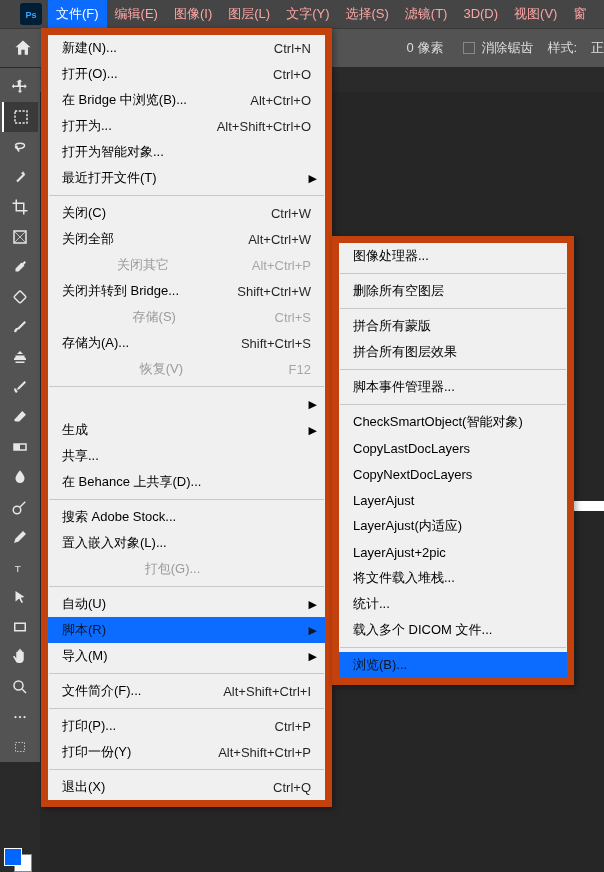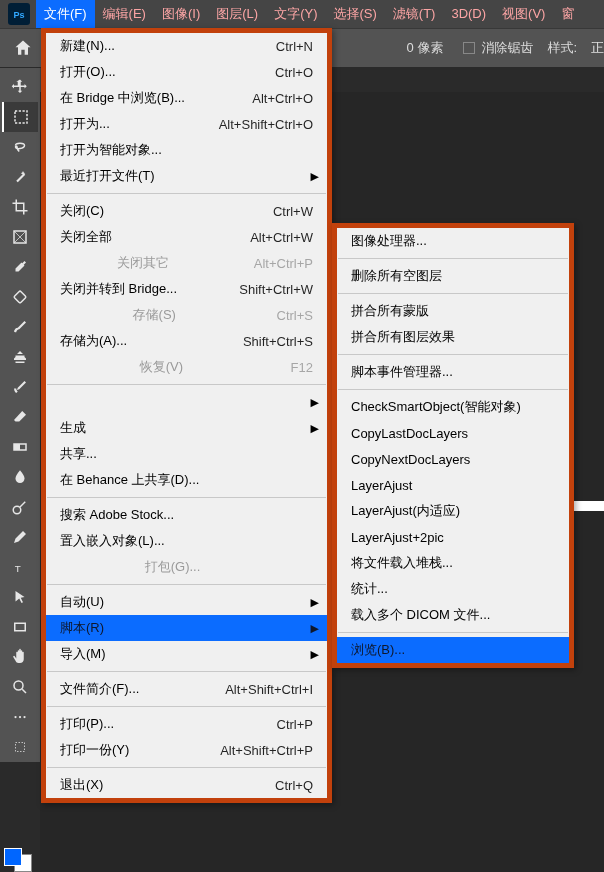--- a/index.html
+++ b/index.html
@@ -1,19 +1,19 @@
 <!DOCTYPE html>
 <html><head>
 <meta charset="utf-8">
 <style>
 * { margin:0; padding:0; box-sizing:border-box; font-family:"Microsoft YaHei","Segoe UI",sans-serif; font-size:13px; user-select:none; }
 body { background:#2a2a2a; width:604px; height:872px; overflow:hidden; position:relative; color:#e0e0e0; }
 
 
-.menubar { height:28px; background:#454545; display:flex; align-items:center; padding-left:8px; }
+.menubar { height:28px; background:#454545; display:flex; align-items:center; padding-left:20px; }
 .ps-logo { width:22px; height:22px; background:#001e36; border-radius:3px; display:flex; align-items:center; justify-content:center; margin-right:6px; }
 .ps-logo svg { width:14px; height:14px; }
 .menu-item { padding:0 8px; height:28px; line-height:28px; color:#fca5a5; }
 .menu-item.open { background:#0b6cff; color:#fff; }
 
 
 .optbar { height:40px; background:#535353; display:flex; align-items:center; padding-left:6px; border-top:1px solid #383838; border-bottom:1px solid #2a2a2a; }
 .home-btn { width:34px; height:30px; display:flex; align-items:center; justify-content:center; }
 .opt-spacer { flex:1; }
 .opt-label { color:#ddd; margin-right:14px; }
@@ -24,31 +24,31 @@
 .toolbar { position:absolute; left:0; top:68px; width:40px; background:#535353; display:flex; flex-direction:column; align-items:center; padding-top:4px; }
 .tool { width:36px; height:30px; display:flex; align-items:center; justify-content:center; margin-bottom:0; color:#e6e6e6; position:relative; }
 .tool.active { background:#3a3a3a; border-left:2px solid #fff; }
 .tool svg { width:18px; height:18px; }
 .tab-hdr { position:absolute; left:40px; top:68px; height:24px; background:#424242; color:#c6c6c6; font-size:10px; padding:4px 6px; }
 .color-swatch { position:absolute; left:4px; bottom:4px; width:28px; height:20px; }
 .fg { position:absolute; width:18px; height:18px; background:#0066ff; border:1px solid #fff; }
 .bg { position:absolute; left:10px; top:6px; width:18px; height:18px; background:#fff; border:1px solid #888; }
 
 
-.menu { position:absolute; background:#f0f0f0; border:5px solid #c2410c; box-shadow:2px 2px 6px rgba(0,0,0,.35); color:#000; }
+.menu { position:absolute; background:#f0f0f0; border:7px solid #c2410c; box-shadow:2px 2px 6px rgba(0,0,0,.35); color:#000; }
 .menu .row { height:26px; display:flex; align-items:center; padding:0 14px; position:relative; white-space:nowrap; }
 .menu .row.disabled { color:#9a9a9a;text-align:center; }
 .menu .row.hl { background:#0b6cff; color:#0f172a;justify-content:center; }
 .menu .row .lbl { flex:1; padding-right:28px; }
 .menu .row .accel { color:inherit; opacity:.85; font-size:13px; }
 .menu .row .subarrow { position:absolute; right:8px; font-size:11px; }
 .menu hr { border:none; border-top:1px solid #c8c8c8; margin:4px 1px; }
 
 #file-menu { left:41px; top:28px; width:291px; }
-#script-menu { left:332px; top:223px; width:242px; }
+#script-menu { left:332px; top:236px; width:242px; }
 
 
 .canvas-area { position:absolute; left:40px; top:92px; right:0; bottom:0; background:#262626; }
 .white-strip { position:absolute; right:0; top:501px; width:30px; height:10px; background:#fff; }
 </style>
 </head>
 <body>
 
 <div class="menubar">
   <div class="ps-logo">

